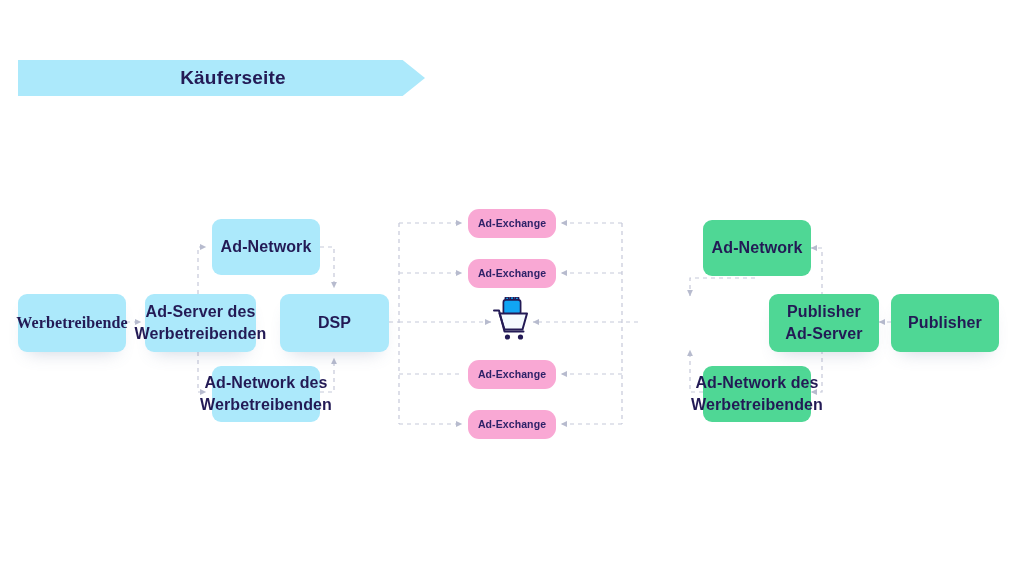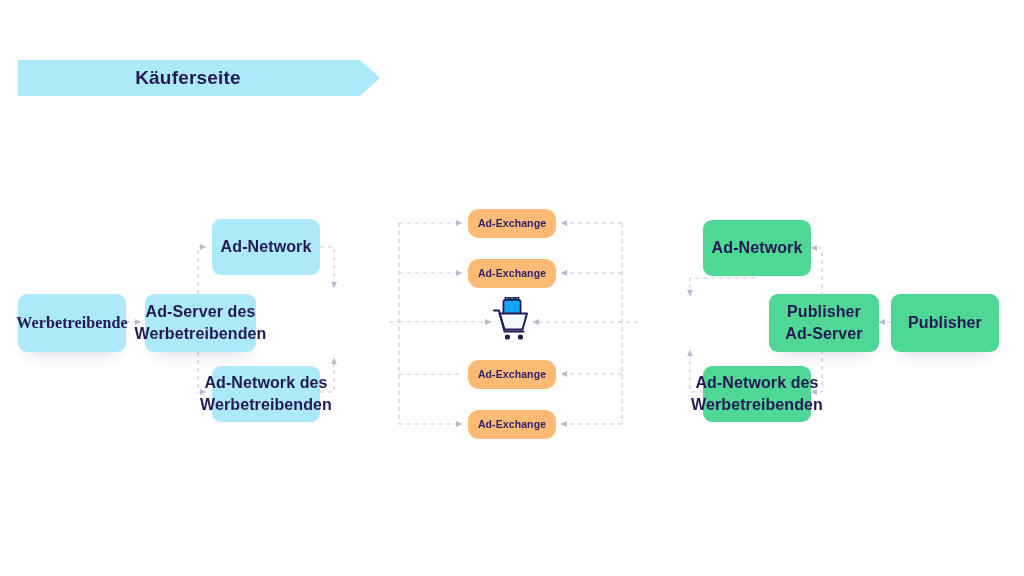--- a/index.html
+++ b/index.html
@@ -26,20 +26,21 @@
     letter-spacing:.2px;
     color:#231a55;
     white-space:nowrap;
     position:relative;
     z-index:2;
   }
   .banner-buyer{
     left:18px;top:60px;width:362px;
     background:#ACE9FB;
     clip-path:polygon(0 0, 94.5% 0, 100% 50%, 94.5% 100%, 0 100%);
+    padding-left:45px;
   }
   .banner-buyer .banner-label{margin-right:22px;}
   .banner-seller{
     left:642px;top:60px;width:358px;
     background:#4FD795;
     clip-path:polygon(5.5% 0, 100% 0, 100% 100%, 5.5% 100%, 0 50%);
   }
   .banner-seller .banner-label{margin-left:20px;}
 
   
@@ -60,21 +61,21 @@
   .node .lbl{
     font-size:16px;
     font-weight:bold;
     line-height:1.38;
     color:#231a55;
     letter-spacing:.1px;
   }
   .blue{background:#ACE9FB;}
   .green{background:#4FD795;}
   .pale{
-    background:#fdba74;
+    background:#f9a8d4;
     border-radius:11px;
   }
   .pale .lbl{font-size:10.5px;color:#2e2268;}
 
   
   .shadow{
     box-shadow:0 10px 18px -10px rgba(90,110,150,.30);
   }
 
   
@@ -159,20 +160,23 @@
     <span class="lbl">Ad-Network</span>
   </div>
 
   <div class="node blue" style="left:212px;top:366px;width:108px;height:56px;">
     <span class="lbl">
       <span>Ad-Network des</span><br>
       <span>Werbetreibenden</span>
     </span>
   </div>
 
+  <div class="node blue shadow" style="left:280px;top:294px;width:109px;height:58px;">
+    <span class="lbl">DSP</span>
+  </div>
 
   <div class="node pale" style="left:468px;top:209px;width:88px;height:29px;">
     <span class="lbl">Ad-Exchange</span>
   </div>
   <div class="node pale" style="left:468px;top:259px;width:88px;height:29px;">
     <span class="lbl">Ad-Exchange</span>
   </div>
   <div class="node pale" style="left:468px;top:360px;width:88px;height:29px;">
     <span class="lbl">Ad-Exchange</span>
   </div>

